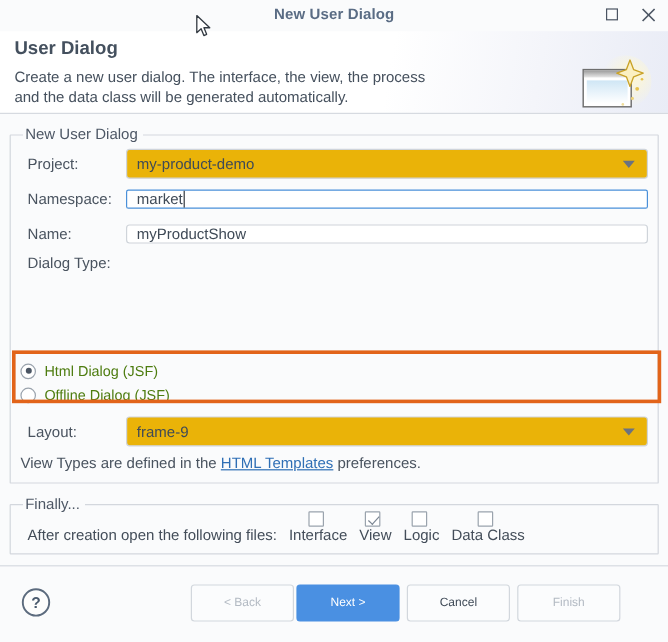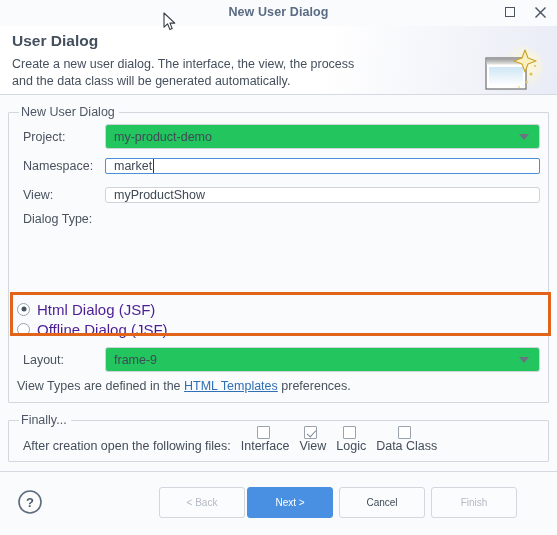--- a/index.html
+++ b/index.html
@@ -115,21 +115,21 @@
     font-size: 12.5px;
     color: #49535f;
     padding-left: 6px;
     box-sizing: border-box;
   }
   .ctl { flex: 1 1 auto; }
 
   .combo {
     position: relative;
     height: 25px;
-    background: #22c55e;
+    background: #eab308;
     border: 1px solid #cfd4da;
     border-radius: 3px;
     display: flex;
     align-items: center;
     padding: 0 8px;
     box-sizing: border-box;
     font-size: 12.5px;
     color: #3f4a57;
   }
   .combo .arrow {
@@ -186,21 +186,21 @@
   }
   .radio.on::after {
     content: "";
     position: absolute;
     left: 50%; top: 50%;
     transform: translate(-50%,-50%);
     width: 5px; height: 5px;
     border-radius: 50%;
     background: #4a5563;
   }
-  .radio-label { font-size: 15px; color: #4c1d95; }
+  .radio-label { font-size: 12px; color: #4d7c0f; }
 
   
   .hint {
     text-align: left;
     font-size: 12.5px;
     color: #49535f;
     padding: 4px 10px 1px 0;
   }
   .hint a {
     color: #2f6fb5;
@@ -380,21 +380,21 @@
       <div class="lbl">Namespace:</div>
       <div class="ctl">
         <div class="textfield focused">
           <span>market</span>
             <span class="caret"></span>
         </div>
       </div>
     </div>
 
     <div class="row">
-      <div class="lbl">View:</div>
+      <div class="lbl">Name:</div>
       <div class="ctl">
         <div class="textfield">
           <span>myProductShow</span>
         </div>
       </div>
     </div>
 
     <div class="row" style="height:auto; align-items:flex-start; margin-top:2px;flex-direction:column;">
       <div class="lbl" style="padding-top:2px;">Dialog Type:</div>
       <div class="ctl radio-grp">

